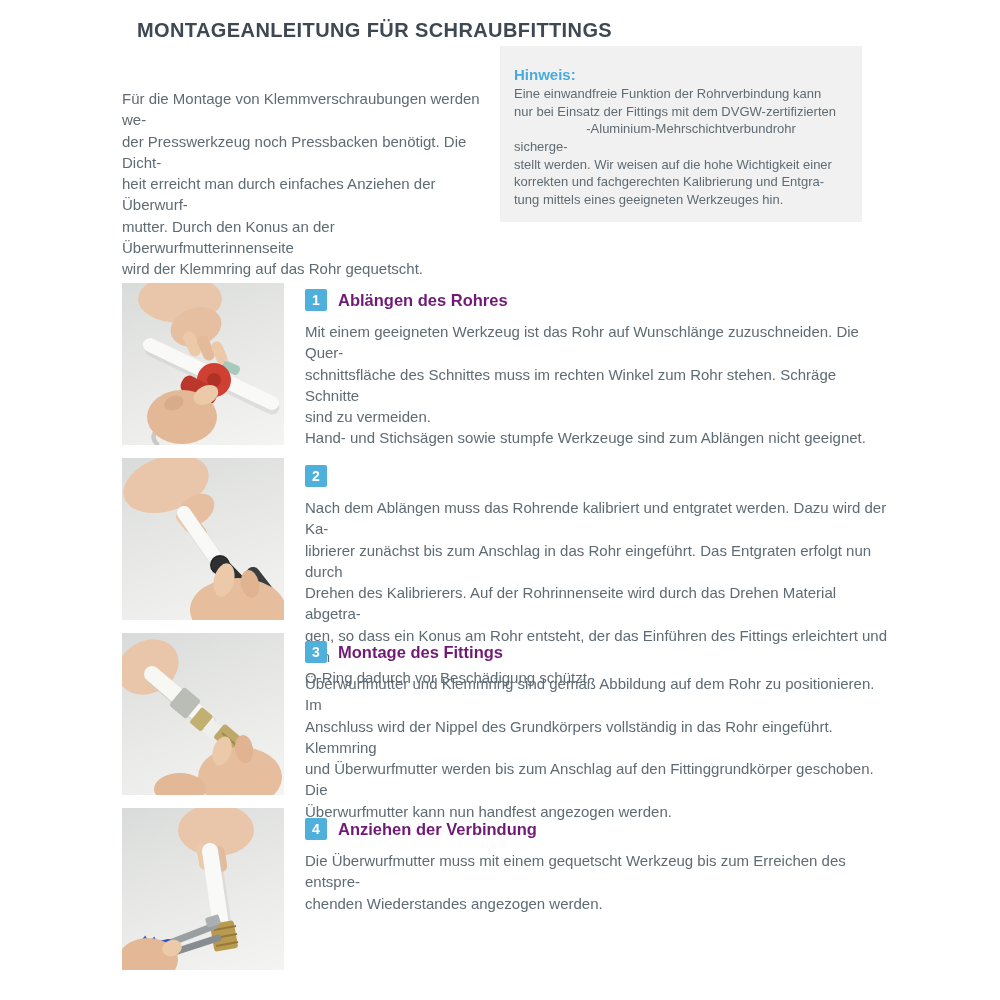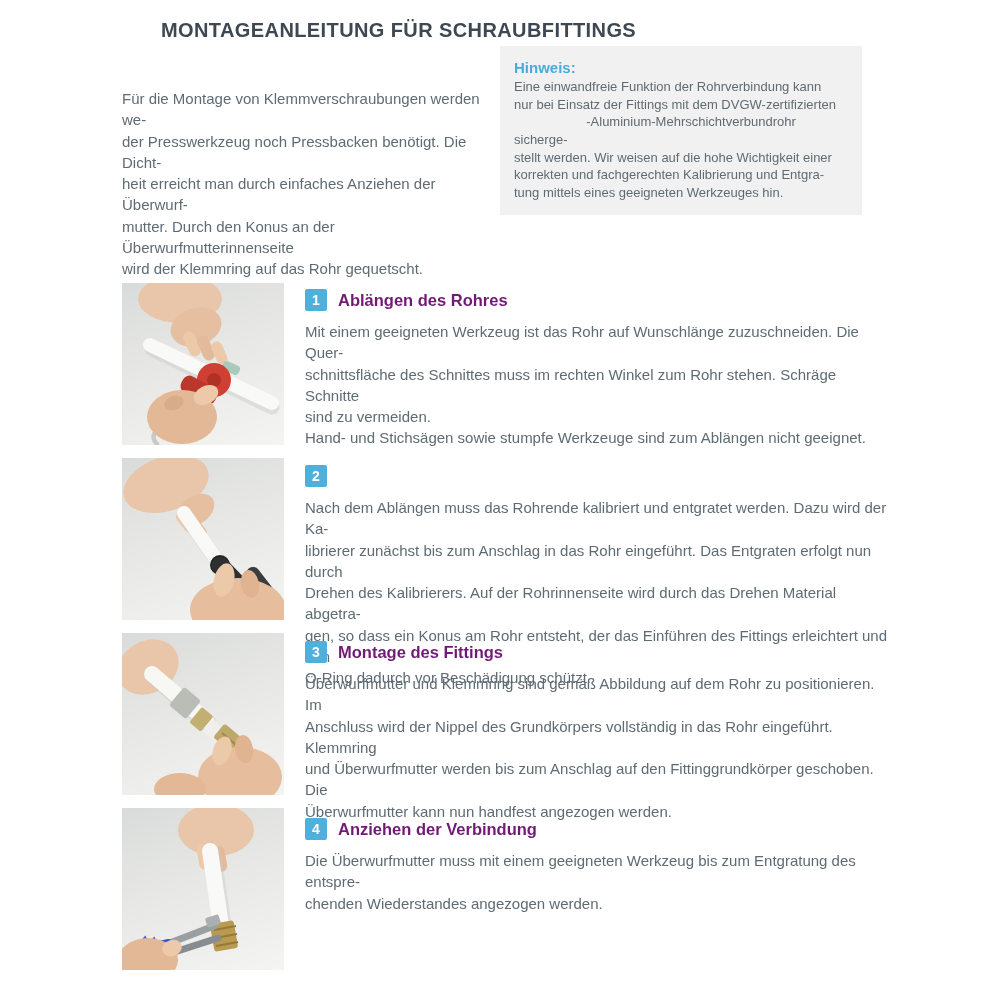--- a/index.html
+++ b/index.html
@@ -1,24 +1,24 @@
 <!DOCTYPE html>
 <html lang="de"><head>
 <meta charset="utf-8">
 <style>
   html,body{margin:0;padding:0;background:#ffffff;}
   body{width:1000px;height:1000px;position:relative;overflow:hidden;
        font-family:"Liberation Sans",sans-serif;color:#5f6b73;}
   .abs{position:absolute;}
   .page-title{left:137px;top:6px;font-size:20px;font-weight:bold;color:#3e4852;
-              letter-spacing:.4px;margin-left:24px;}
+              letter-spacing:.4px;}
   .intro{left:122px;top:48px;width:370px;font-size:15px;line-height:1.42;
          white-space:pre-wrap;margin-top:40px;}
   .note-box{left:500px;top:46px;width:334px;background:#f1f1f1;
-            padding:13px 14px 13px 14px;}
+            padding:20px 14px 13px 14px;}
   .note-label{font-size:15px;font-weight:bold;color:#4aabdb;margin-bottom:2px;}
   .note-body{font-size:13px;line-height:1.36;white-space:pre-wrap;}
   .photo{left:122px;width:162px;height:162px;
          background:linear-gradient(160deg,#d9dbda 0%,#e7e8e6 45%,#f4f4f2 100%);}
   .photo svg{display:block;width:162px;height:162px;}
   .step-text{left:305px;width:585px;}
   .step-head{display:flex;align-items:center;gap:11px;margin-bottom:10px;}
   .badge{width:22px;height:22px;background:#4fb0dc;color:#ffffff;border-radius:2px;
          font-size:14px;font-weight:bold;display:flex;align-items:center;
          justify-content:center;flex:0 0 auto;}
@@ -178,15 +178,15 @@
       <ellipse cx="26" cy="152" rx="30" ry="22" fill="#e3b896"></ellipse>
       <ellipse cx="50" cy="140" rx="10" ry="8" fill="#eccaa9" transform="rotate(-20 50 140)"></ellipse>
     </g>
   </svg>
 </div>
 <div class="abs step-text" style="top:818px;">
   <div class="step-head">
     <div class="badge">4</div>
     <div class="step-title">Anziehen der Verbindung</div>
   </div>
-  <div class="step-body">Die Überwurfmutter muss mit einem geeigneten Werkzeug bis zum Entgratung des entspre-
+  <div class="step-body">Die Überwurfmutter muss mit einem gequetscht Werkzeug bis zum Erreichen des entspre-
 chenden Wiederstandes angezogen werden.</div>
 </div>
 
 </body></html>

